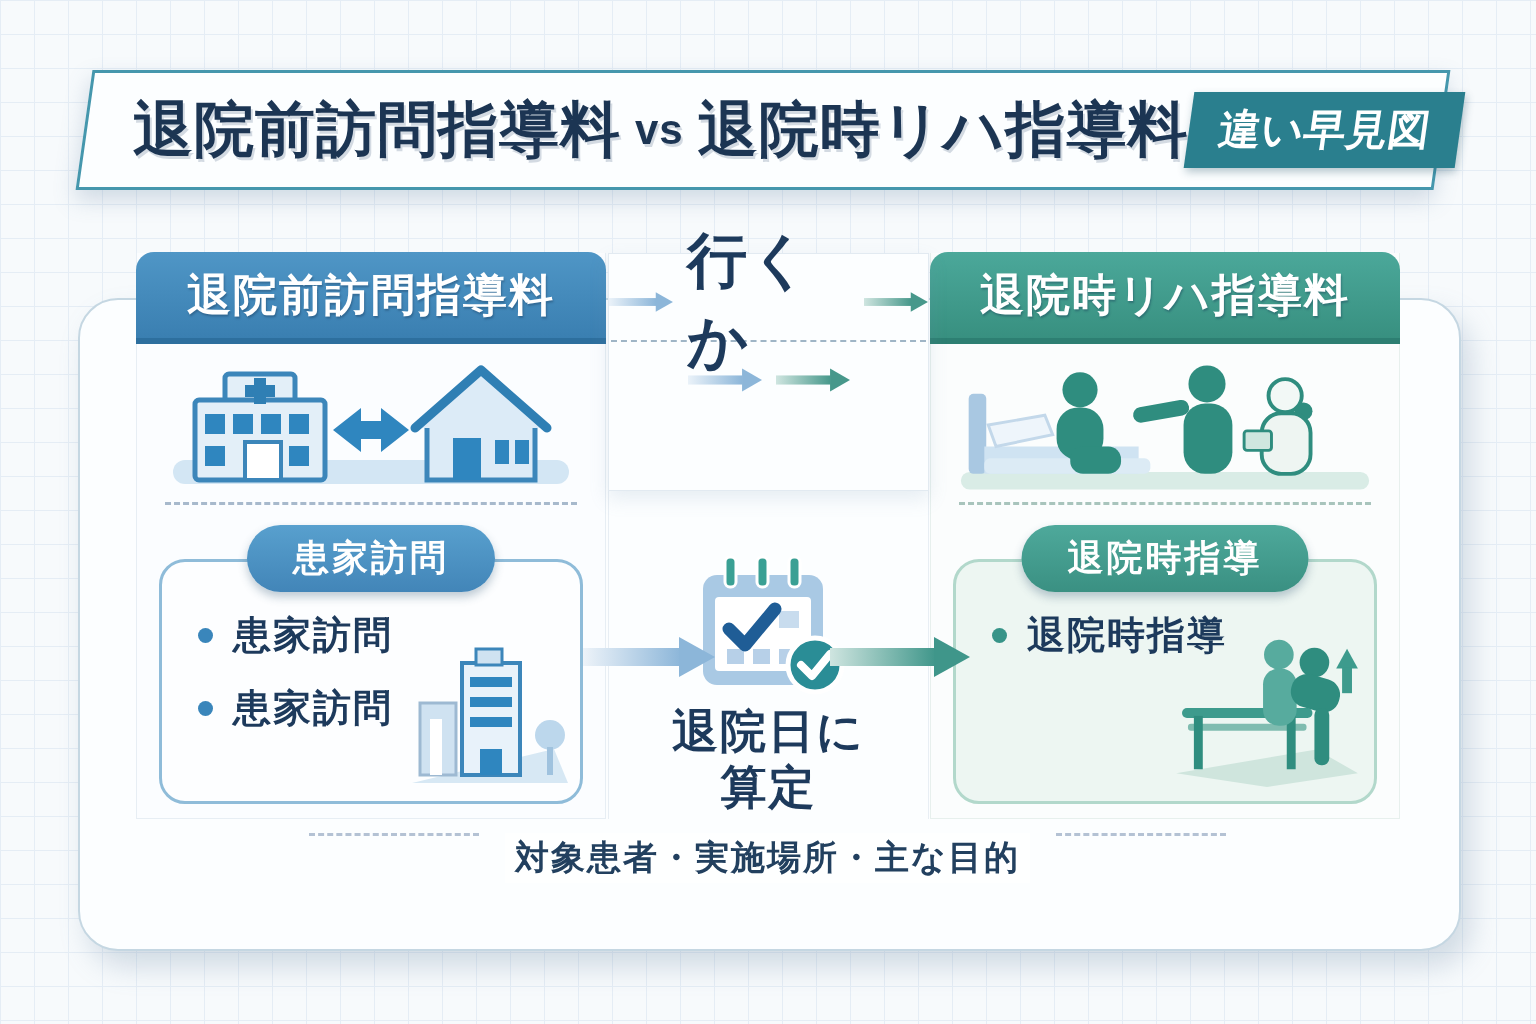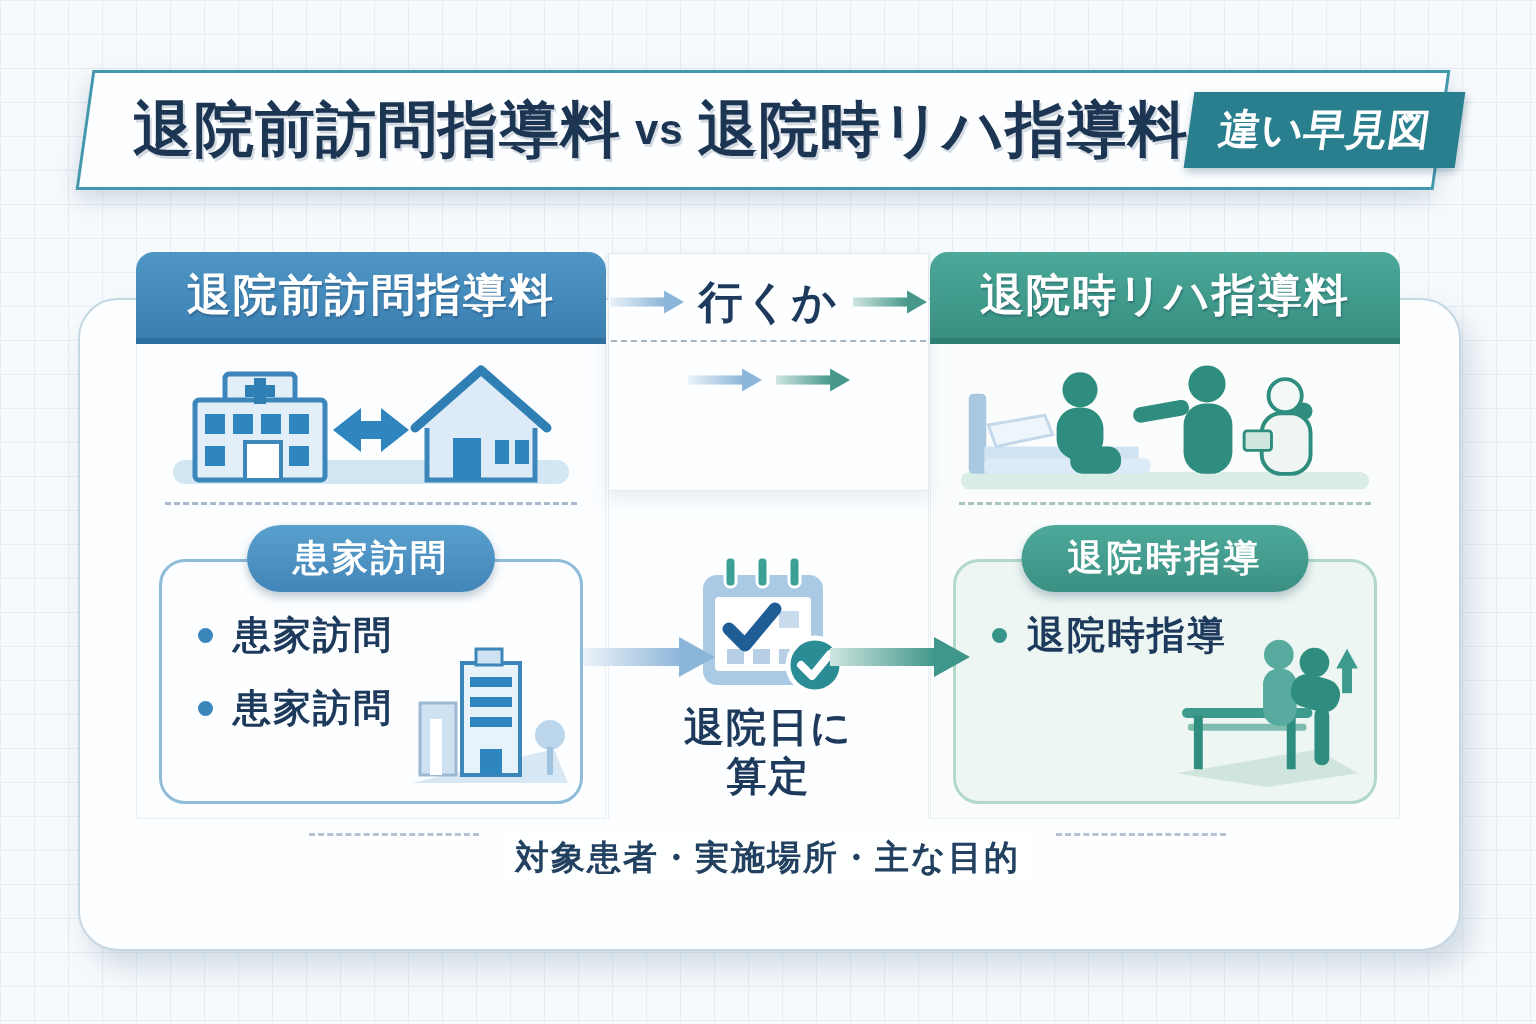--- a/index.html
+++ b/index.html
@@ -77,30 +77,30 @@
     position:absolute;left:608px;top:253px;width:321px;height:238px;z-index:2;
     background:#fcfeff;border:1px solid #e2eaf1;box-sizing:border-box;
     box-shadow:0 8px 18px rgba(120,150,180,.16);padding-top:10px;
   }
   .vs-row{height:72px;display:flex;align-items:center;justify-content:center;gap:16px;}
   .dash-group{display:flex;flex-direction:column;gap:9px;width:58px;}
   .dash-group i{display:block;border-top:3px dashed #c7d4e4;}
   .vs-word{font-size:54px;font-weight:900;color:#2f9a92;letter-spacing:2px;}
   .vs-word .dot{color:#4a90c8;}
   .flow-row{height:76px;display:flex;align-items:center;justify-content:center;gap:14px;}
-  .flow-text{font-size:44px;font-weight:900;color:#1d3a5c;letter-spacing:2px;}
+  .flow-text{font-size:60px;font-weight:900;color:#1d3a5c;letter-spacing:2px;}
   .panel-divider{border-top:2px dashed #9fb5c6;margin:0 2px;}
   .center-lower{
     position:absolute;left:608px;top:491px;width:321px;height:328px;
     border-left:1px solid #e8eef4;border-right:1px solid #e8eef4;box-sizing:border-box;
   }
   .calendar-wrap{position:absolute;left:50%;top:62px;transform:translateX(-50%);}
   .center-caption{
     position:absolute;left:0;right:0;top:212px;text-align:center;
-    font-size:40px;font-weight:900;color:#1d3a5c;line-height:1.22;letter-spacing:2px;
+    font-size:46px;font-weight:900;color:#1d3a5c;line-height:1.22;letter-spacing:2px;
   }
   .big-arrow-left{position:absolute;left:-26px;top:146px;z-index:4;}
   .big-arrow-right{position:absolute;right:-42px;top:146px;z-index:4;}
   
   .footer-row{
     position:absolute;left:78px;top:833px;width:1379px;
     display:flex;align-items:flex-start;justify-content:center;gap:26px;z-index:2;
   }
   .footer-dash{width:170px;border-top:3px dashed #b4c2d4;}
   .footer-text{font-size:34px;font-weight:700;color:#22405f;letter-spacing:2px;background:rgba(255,255,255,.7);padding:2px 10px;}

